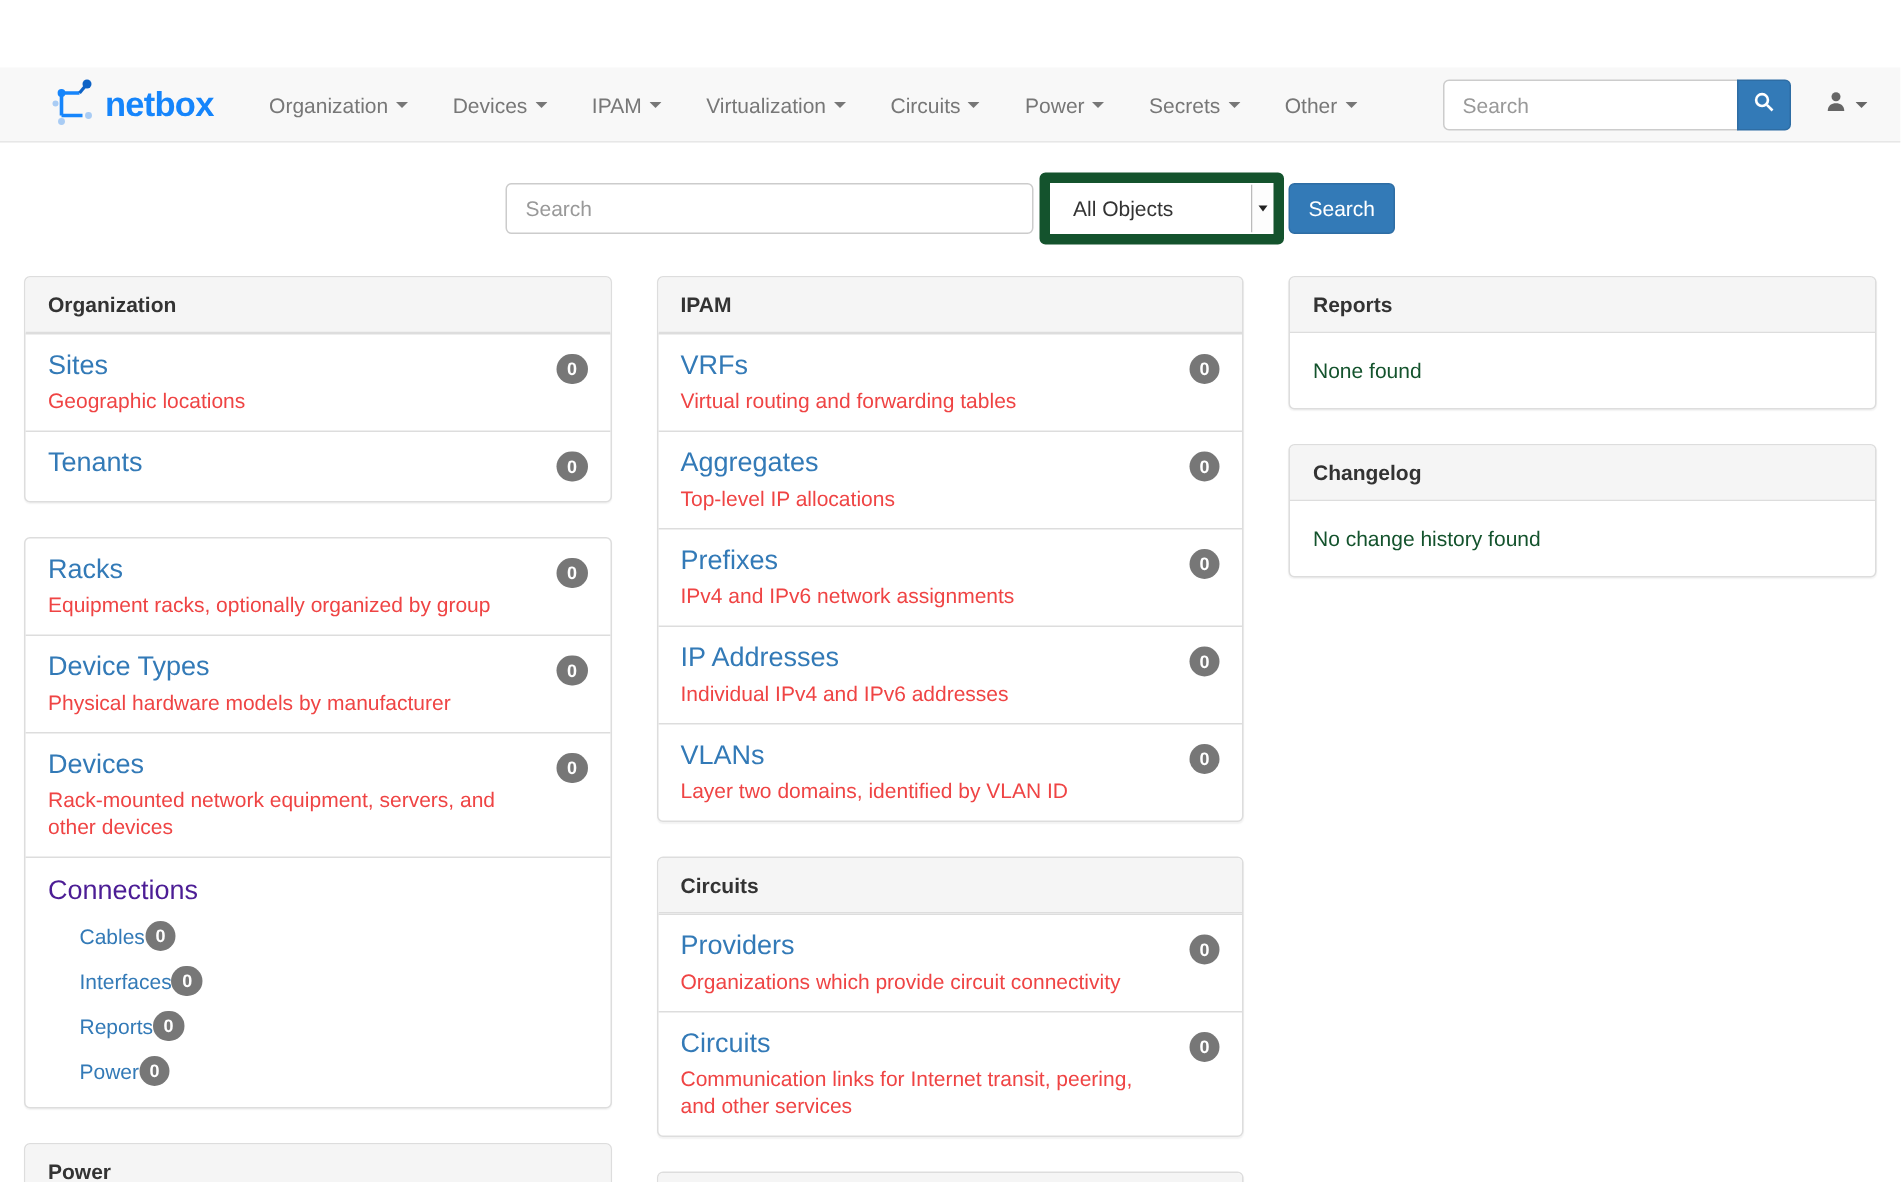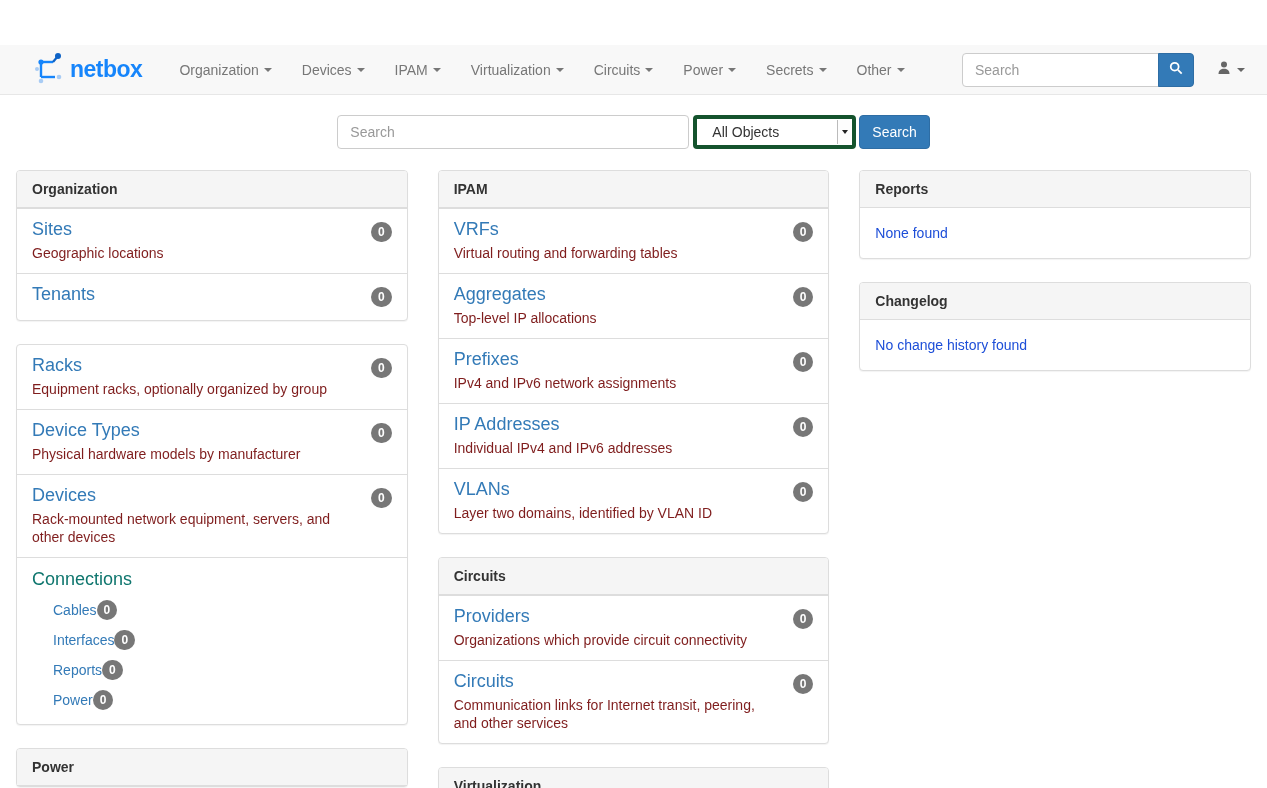--- a/index.html
+++ b/index.html
@@ -54,21 +54,21 @@
   .search-row {
     margin-top: 20px; display: flex; justify-content: center; align-items: center;
   }
   .search-row input {
     width: 352px; height: 34px; border: 1px solid #ccc; border-radius: 4px;
     padding: 6px 12px; font-size: 14px; color: #555; outline: none;
     font-family: "Liberation Sans", sans-serif;
   }
   .search-row input::placeholder { color: #999; }
   .obj-select {
-    width: 163px; height: 34px; border: 4px solid #14532d; border-radius: 4px;
+    width: 163px; height: 48px; border: 7px solid #14532d; border-radius: 4px;
     background: #fff; margin-left: 4px; position: relative;
     display: flex; align-items: center; padding-left: 15px; color: #333; cursor: pointer;
   }
   .obj-select .sel-arrow {
     position: absolute; top: 1px; right: 1px; bottom: 1px; width: 14px;
     border-left: 1px solid #bbb; background: #fdfdfd; border-radius: 0 3px 3px 0;
     display: flex; align-items: center; justify-content: center;
   }
   .sel-caret {
     width: 0; height: 0; border-top: 4px solid #222;
@@ -92,35 +92,35 @@
     margin-bottom: 23px; box-shadow: 0 1px 1px rgba(0,0,0,0.05);
   }
   .panel-heading {
     background: #f5f5f5; border-bottom: 1px solid #ddd; border-radius: 3px 3px 0 0;
     padding: 10px 15px; font-weight: bold; color: #333; font-size: 14px;
   }
   .list-item { padding: 10px 15px 11px; border-top: 1px solid #ddd; }
   .list-item:first-child { border-top: none; }
   .item-title { font-size: 18px; line-height: 21px; margin-bottom: 4px; font-weight: normal; }
   .item-title a { color: #337ab7; text-align: center; }
-  .item-desc { color: #7f1d1d; font-size: 14px; line-height: 18px; padding-right: 40px; }
+  .item-desc { color: #ef4444; font-size: 14px; line-height: 18px; padding-right: 40px; }
   .badge {
     float: right; background: #777; color: #fff; font-size: 12px; font-weight: bold;
     line-height: 1; padding: 4px 7px; border-radius: 10px; min-width: 11px;
     text-align: center; margin-top: 3px;
   }
   .conn-block { padding: 10px 15px 9px; border-top: 1px solid #ddd; }
-  .conn-title { font-size: 18px; line-height: 22px; color: #0f766e; margin-bottom: 5px; font-weight: normal; }
+  .conn-title { font-size: 18px; line-height: 22px; color: #4c1d95; margin-bottom: 5px; font-weight: normal; }
   .conn-row {
     display: flex; justify-content: flex-start; align-items: center;
     padding: 5px 0 5px 21px;
   }
   .conn-row a { color: #337ab7; font-size: 14px; }
   .conn-row .badge { float: none; margin-top: 0; }
-  .panel-body { padding: 15px; color: #1d4ed8; font-size: 14px; line-height: 20px; }
+  .panel-body { padding: 15px; color: #14532d; font-size: 14px; line-height: 20px; }
 </style>
 </head>
 <body>
 
 <nav class="navbar">
   <a class="brand">
     <span>
       <svg width="30" height="34" viewBox="0 0 30 34">
         <line x1="8" y1="11" x2="8" y2="26" stroke="#1685fb" stroke-width="2.4"></line>
         <line x1="8" y1="26" x2="22" y2="26" stroke="#1685fb" stroke-width="2.4"></line>

